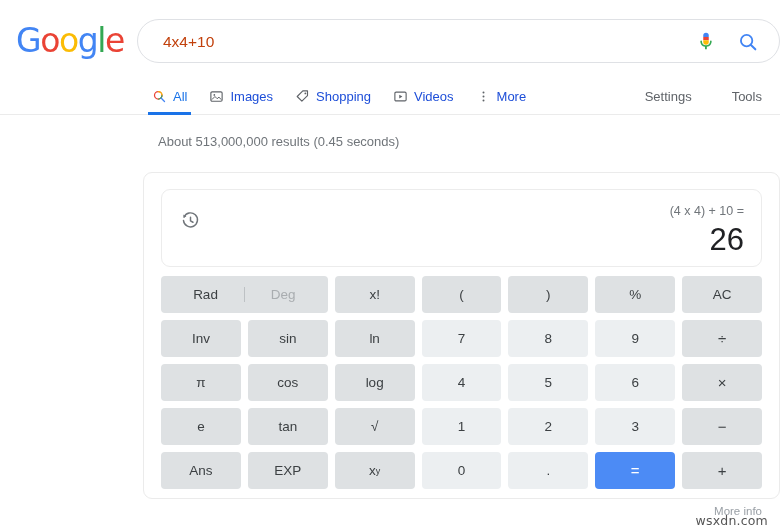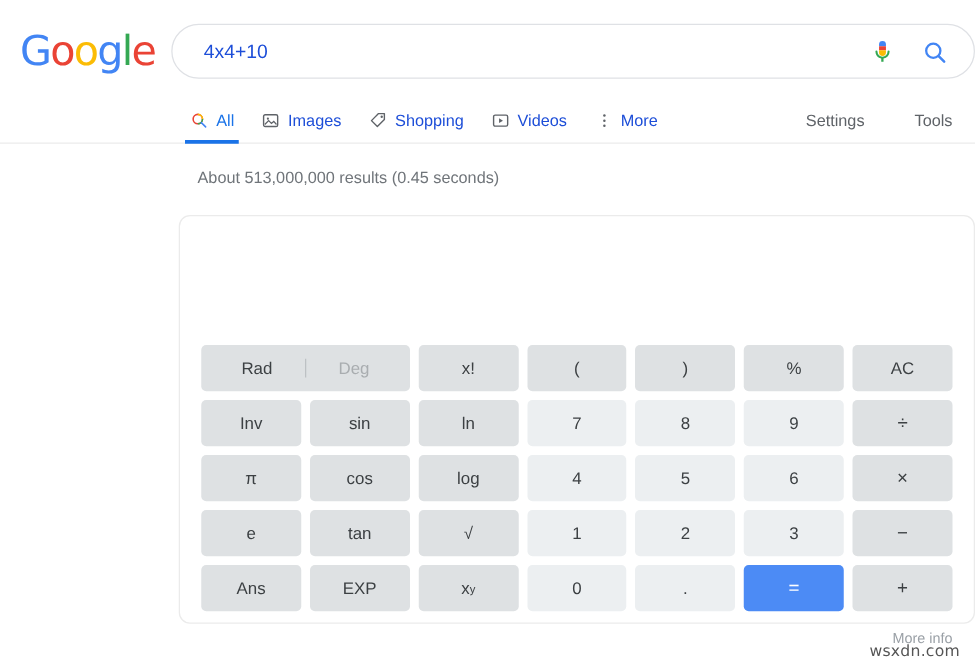--- a/index.html
+++ b/index.html
@@ -49,21 +49,21 @@
     position: absolute;
     left: 23px;
     top: 0;
     height: 42px;
     width: 520px;
     border: none;
     outline: none;
     background: transparent;
     font-family: "Liberation Sans", sans-serif;
     font-size: 15.5px;
-    color: #1d4ed8;
+    color: #c2410c;
   }
   .mic-icon {
     position: absolute;
     right: 62px;
     top: 11px;
     width: 22px;
     height: 22px;
     cursor: pointer;
   }
   .search-icon-btn {
@@ -340,20 +340,31 @@
   <div class="nav-right">
     <span class="nav-link">Settings</span>
     <span class="nav-link">Tools</span>
   </div>
 </div>
 
 <div class="result-stats">About 513,000,000 results (0.45 seconds)</div>
 
 <div class="calc-card">
 
+  <div class="calc-display">
+    <span class="history-icon">
+      <svg viewBox="0 0 24 24" width="21" height="21">
+        <path d="M4.6 8.2A8 8 0 1 1 4 12" fill="none" stroke="#70757a" stroke-width="1.7" stroke-linecap="round"></path>
+        <path d="M7.4 7.6L4.2 8.4 3.6 5.2z" fill="#70757a"></path>
+        <path d="M12 8.2v4.1l2.8 1.7" fill="none" stroke="#70757a" stroke-width="1.7" stroke-linecap="round"></path>
+      </svg>
+    </span>
+    <div class="calc-expr">(4 x 4) + 10 =</div>
+    <div class="calc-result">26</div>
+  </div>
 
   <div class="keypad">
     <div class="key radeg">
       <div class="radeg-inner">
         <span class="radeg-opt active">Rad</span>
         <span class="radeg-div"></span>
         <span class="radeg-opt inactive">Deg</span>
       </div>
     </div>
 

